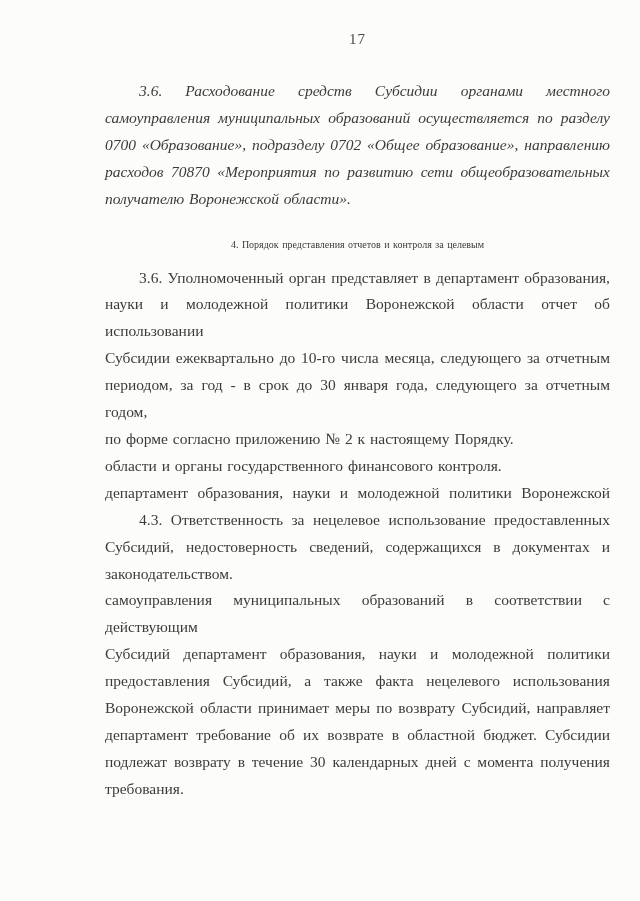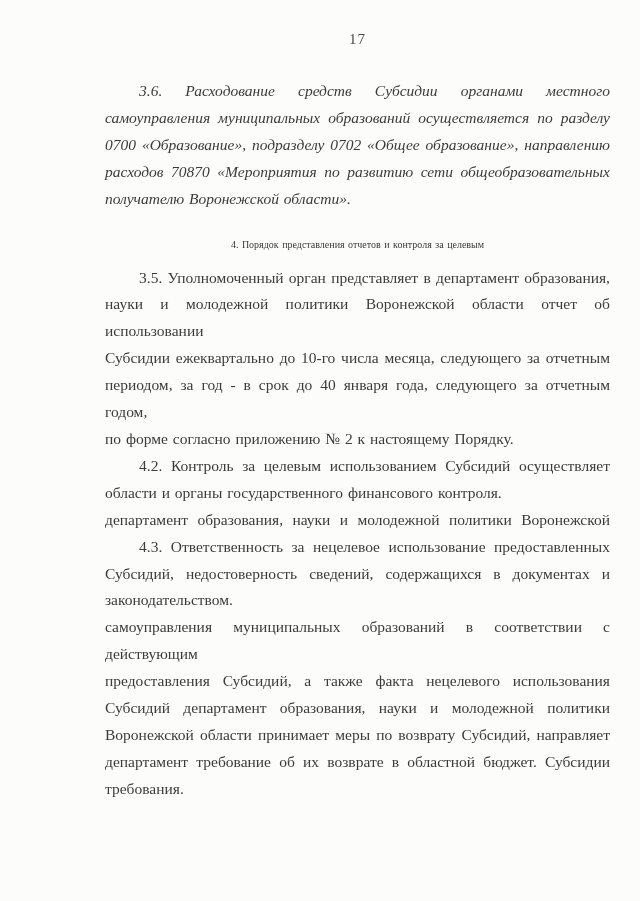--- a/index.html
+++ b/index.html
@@ -80,42 +80,42 @@
           <div class="line first">3.6. Расходование средств Субсидии органами местного</div>
           <div class="line">самоуправления муниципальных образований осуществляется по разделу</div>
           <div class="line">0700 «Образование», подразделу 0702 «Общее образование», направлению</div>
           <div class="line">расходов 70870 «Мероприятия по развитию сети общеобразовательных</div>
           <div class="line last">получателю Воронежской области».</div>
         </div>
         <div class="heading">
           <div class="line">4. Порядок представления отчетов и контроля за целевым</div>
         </div>
         <div class="para">
-          <div class="line first">3.5. Уполномоченный орган представляет в департамент образования,</div>
+          <div class="line first">3.6. Уполномоченный орган представляет в департамент образования,</div>
           <div class="line">науки и молодежной политики Воронежской области отчет об использовании</div>
           <div class="line">Субсидии ежеквартально до 10-го числа месяца, следующего за отчетным</div>
-          <div class="line">периодом, за год - в срок до 40 января года, следующего за отчетным годом,</div>
+          <div class="line">периодом, за год - в срок до 30 января года, следующего за отчетным годом,</div>
           <div class="line last">по форме согласно приложению № 2 к настоящему Порядку.</div>
         </div>
         <div class="para">
-          <div class="line first">4.2. Контроль за целевым использованием Субсидий осуществляет</div>
           <div class="line last">области и органы государственного финансового контроля.</div>
           <div class="line">департамент образования, науки и молодежной политики Воронежской</div>
         </div>
         <div class="para">
           <div class="line first">4.3. Ответственность за нецелевое использование предоставленных</div>
           <div class="line">Субсидий, недостоверность сведений, содержащихся в документах и</div>
           <div class="line last">законодательством.</div>
           <div class="line">самоуправления муниципальных образований в соответствии с действующим</div>
         </div>
         <div class="para">
+          <div class="line">Субсидий департамент образования, науки и молодежной политики</div>
           <div class="line">предоставления Субсидий, а также факта нецелевого использования</div>
-          <div class="line">Субсидий департамент образования, науки и молодежной политики</div>
           <div class="line">Воронежской области принимает меры по возврату Субсидий, направляет</div>
           <div class="line">департамент требование об их возврате в областной бюджет. Субсидии</div>
+          <div class="line">подлежат возврату в течение 30 календарных дней с момента получения</div>
           <div class="line last">требования.</div>
         </div>
       </div>
   </div>
 
   <svg class="scan-artifact" viewBox="0 0 310 15" xmlns="http://www.w3.org/2000/svg">
     <defs>
       <linearGradient id="fade" x1="0" y1="0" x2="1" y2="0">
         <stop offset="0" stop-color="#151515" stop-opacity="1"></stop>
         <stop offset="0.55" stop-color="#202020" stop-opacity="0.9"></stop>

